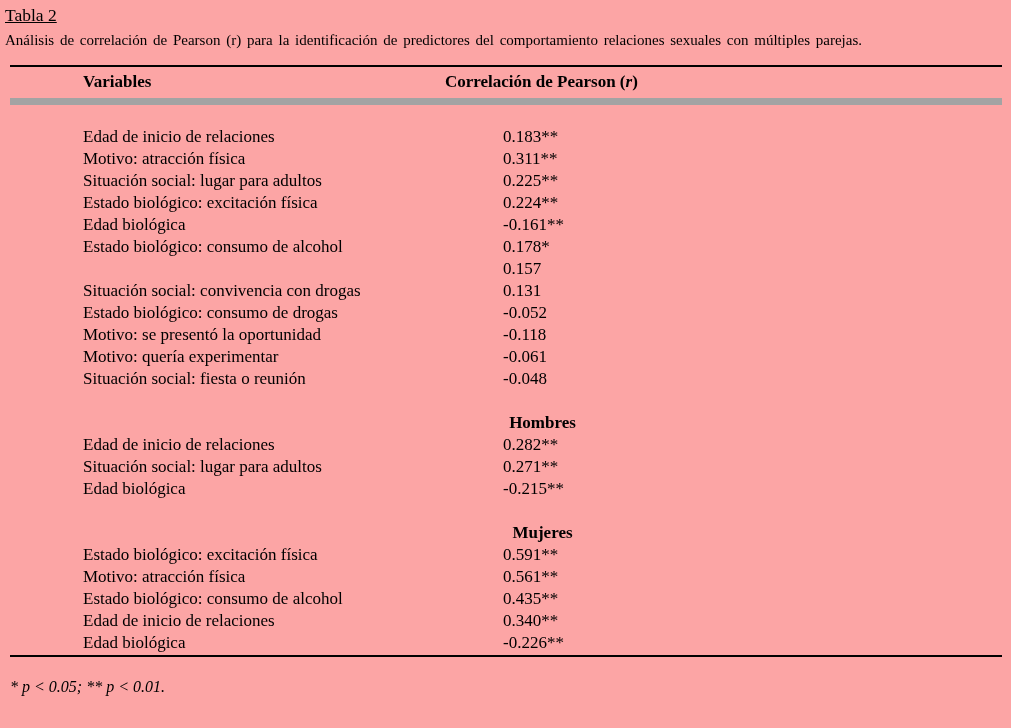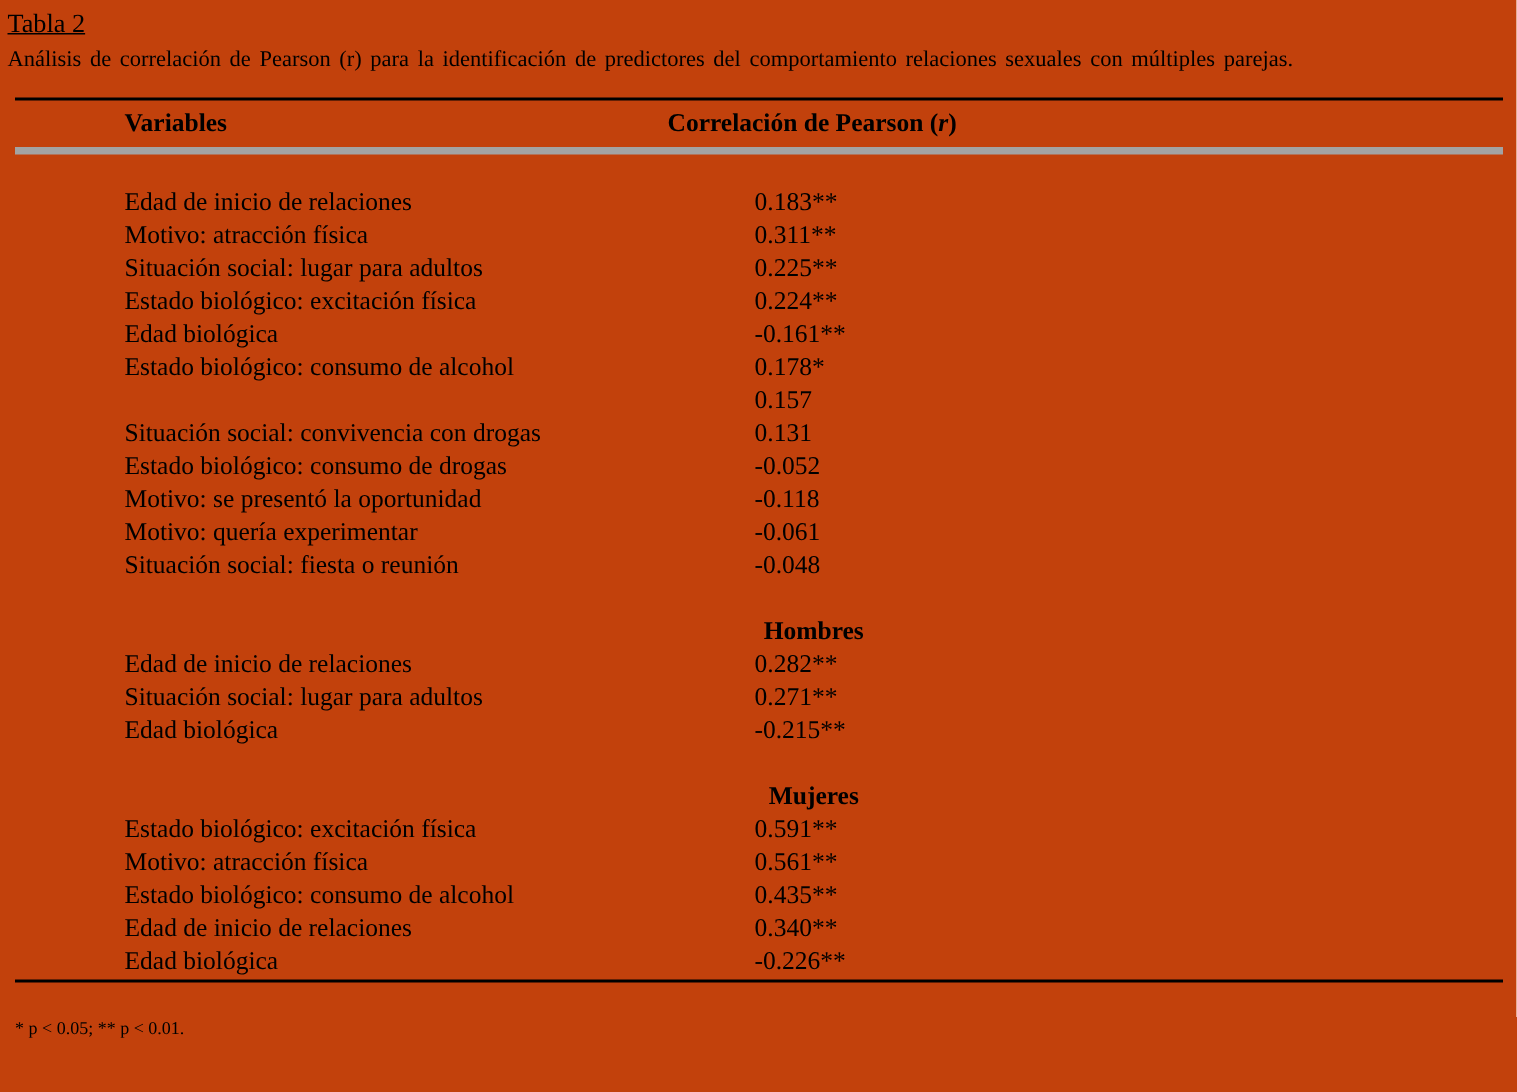--- a/index.html
+++ b/index.html
@@ -6,21 +6,21 @@
     margin: 0;
     padding: 0;
     background: #ffffff;
     color: #000000;
     font-family: "Liberation Serif", "DejaVu Serif", serif;
   }
   .page {
     position: relative;
     width: 1011px;
     height: 728px;
-    background: #c2410c;
+    background: #fca5a5;
     box-sizing: border-box;
     padding: 4px 4px 0 5px;
     overflow: hidden;
   }
   .title {
     font-size: 17.5px;
     line-height: 23px;
     text-decoration: underline;
     margin: 0;
   }
@@ -34,21 +34,21 @@
   }
   .tbl {
     margin: 13px 0 0 5px;
     width: 992px;
     border-top: 2px solid #000;
     border-bottom: 2px solid #000;
   }
   .thead {
     position: relative;
     height: 31px;
-    border-bottom: 5px solid #a3a3a3;
+    border-bottom: 7px solid #a3a3a3;
   }
   .col1h {
     position: absolute;
     left: 73px;
     top: 5px;
     font-weight: bold;
     font-size: 17px;
   }
   .col2h {
     position: absolute;
@@ -73,21 +73,22 @@
   .row .lbl { position: absolute; left: 73px; }
   .row .val { position: absolute; left: 493px; }
   .row.section {
     padding-left: 73px;
     font-weight: bold;
     box-sizing: border-box;
   }
   .row.gap { height: 22px; }
   .footnote {
     margin: 18px 0 0 5px;
-    font-size: 12px;
+    font-size: 16px;
+    font-style: italic;
     line-height: 24px;
   }
 </style>
 </head>
 <body>
 
 <div class="page">
 
   <div class="title">Tabla 2</div>
 

